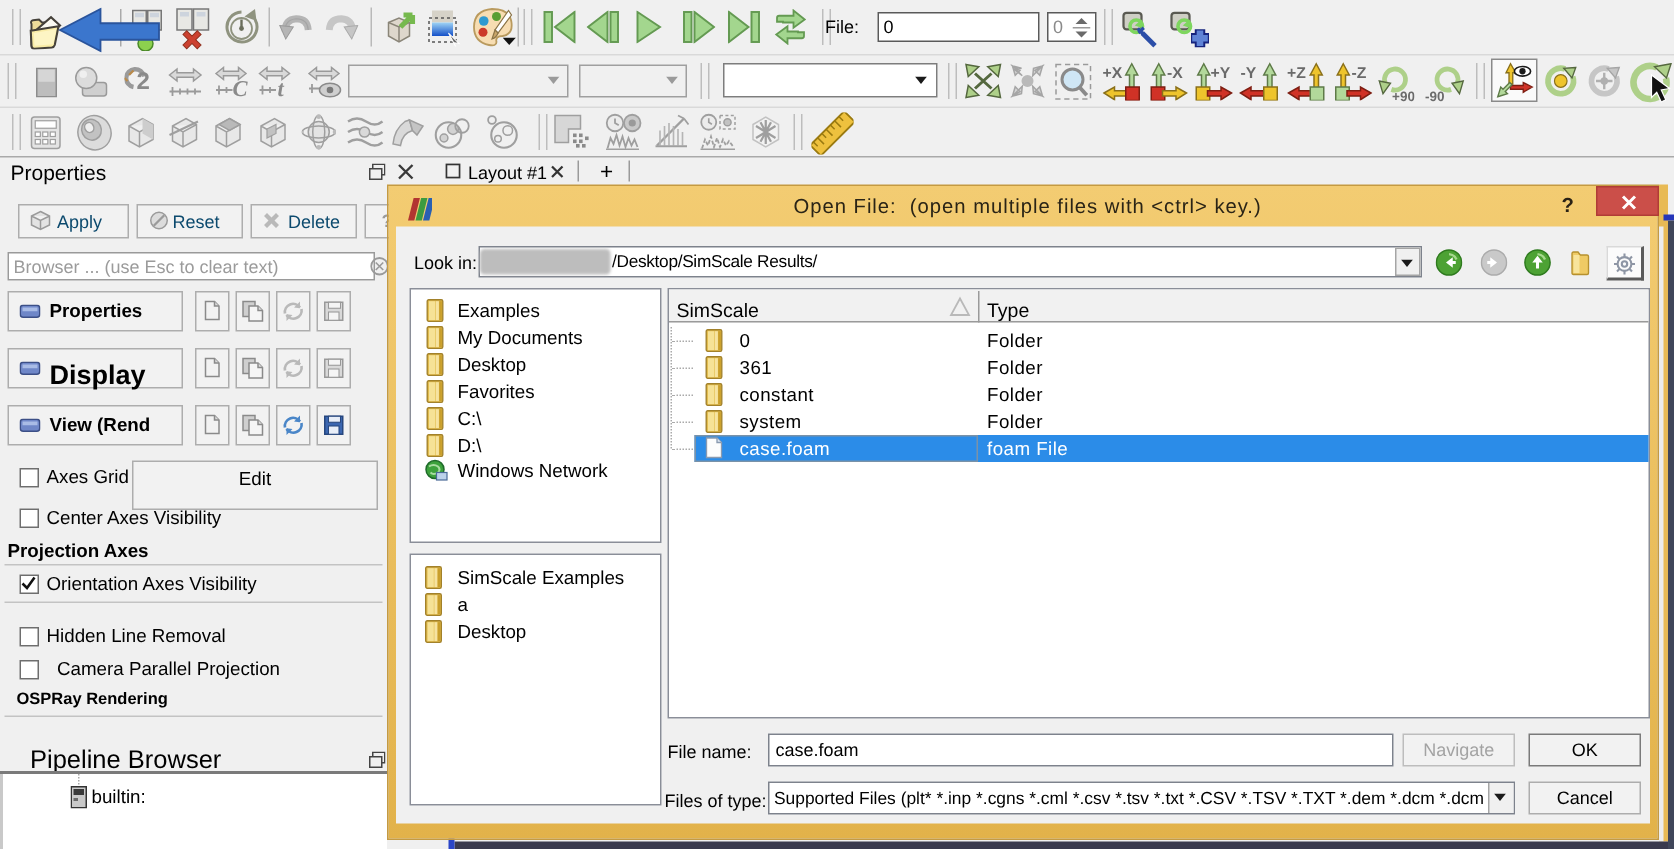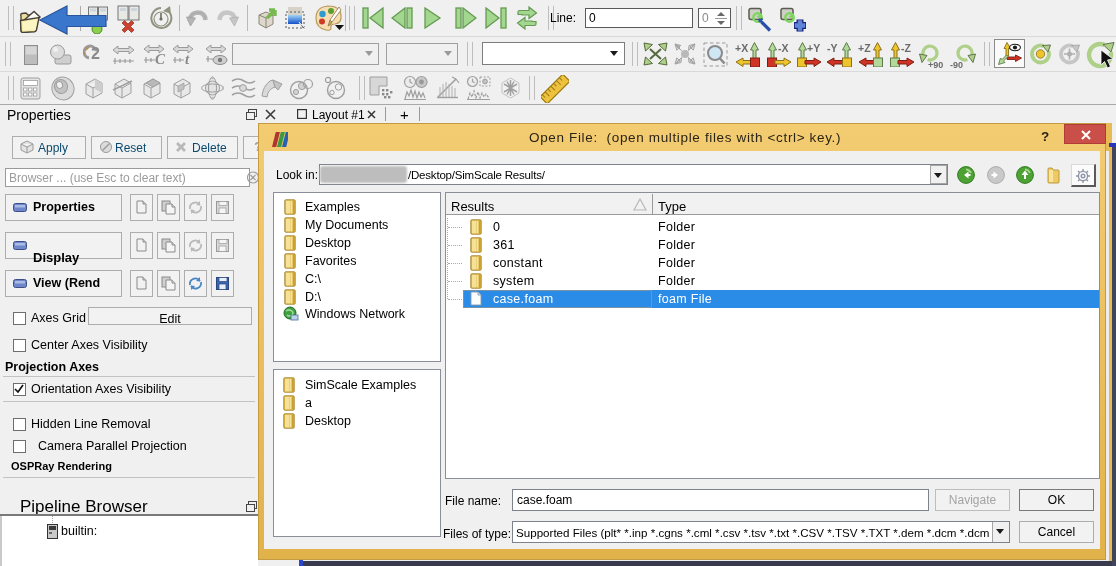--- a/index.html
+++ b/index.html
@@ -167,21 +167,21 @@
   <path d="M13 6 L14.5 12 L8.5 10 Z" fill="#7ed65e"></path>
   <path d="M14 18.5 L26 18.5 M20 12.5 L20 24.5" stroke="#16247e" stroke-width="7"></path>
   <path d="M14.8 18.5 L25.2 18.5 M20 13.3 L20 23.7" stroke="#5f83d6" stroke-width="4.4"></path>
  </svg>
 
  <svg class="a" style="left:39px;top:5px" width="68" height="30">
   <path d="M1 15 L28 1 L28 10.5 L67 10.5 L67 21.5 L28 21.5 L28 29 Z" fill="#3b76cd" stroke="#2a549c" stroke-width="1.2"></path>
  </svg>
 </div>
 
-<div class="a lbl" style="left:550px;top:11px;font-size:12px">Line:</div>
+<div class="a lbl" style="left:550px;top:11px;font-size:12px">File:</div>
 <div class="a sunk" style="left:585px;top:8px;width:108px;height:20px;border-color:#5a5a5a"><span style="margin-left:3px;line-height:19px">0</span></div>
 <div class="a sunk" style="left:698px;top:8px;width:33px;height:20px;border-color:#5a5a5a">
  <span style="margin-left:3px;line-height:19px;color:#8a8a8a">0</span>
  <svg class="a" style="right:3px;top:2px" width="12" height="15">
       <path d="M2 5 L6 1 L10 5 Z" fill="#6a6a6a"></path>
       <rect x="0" y="7" width="12" height="1" fill="#9a9a9a"></rect>
       <path d="M2 10 L6 14 L10 10 Z" fill="#6a6a6a"></path>
     </svg>
 </div>
 
@@ -540,21 +540,21 @@
         <rect x="1.5" y="1.5" width="12" height="12" fill="#d9d9d9" stroke="#999"></rect>
         <rect x="4" y="1.5" width="8" height="4" fill="#f5f5f5" stroke="#999" stroke-width="0.7"></rect>
         <rect x="4" y="8" width="7" height="5.5" fill="#f5f5f5" stroke="#999" stroke-width="0.7"></rect>
       </svg>
 
  <div class="a btn" style="left:5px;top:232px;width:117px;height:27px"></div>
  <svg class="a" style="left:13px;top:241px" width="14" height="9">
         <rect x="0.5" y="0.5" width="13" height="8" rx="2" fill="#6f87c8" stroke="#3c4f86"></rect>
         <rect x="2" y="2" width="10" height="2.5" fill="#a9bce6"></rect>
       </svg>
- <div class="a lbl bold" style="left:33px;top:250px;font-size:13px">Display</div>
+ <div class="a lbl bold" style="left:33px;top:240px;font-size:18px">Display</div>
  <div class="a btn" style="left:130px;top:232px;width:23px;height:27px"></div>
  <div class="a btn" style="left:157px;top:232px;width:23px;height:27px"></div>
  <div class="a btn" style="left:184px;top:232px;width:23px;height:27px"></div>
  <div class="a btn" style="left:211px;top:232px;width:23px;height:27px"></div>
  <svg class="a" style="left:134px;top:238px" width="15" height="15">
         <path d="M3 1 L9 1 L12 4 L12 13 L3 13 Z" fill="#f2f2f2" stroke="#8a8a8a"></path>
         <path d="M9 1 L9 4 L12 4" fill="#d9d9d9" stroke="#8a8a8a"></path>
       </svg>
  <svg class="a" style="left:161px;top:238px" width="15" height="15">
         <rect x="1" y="1" width="8" height="10" fill="#cfcfcf" stroke="#8a8a8a"></rect>
@@ -596,21 +596,21 @@
       </svg>
  <svg class="a" style="left:215px;top:276px" width="15" height="15">
         <rect x="1.5" y="1.5" width="12" height="12" fill="#3b66b0" stroke="#27477e"></rect>
         <rect x="4" y="1.5" width="8" height="4" fill="#e8eef8" stroke="#27477e" stroke-width="0.7"></rect>
         <rect x="4" y="8" width="7" height="5.5" fill="#e8eef8" stroke="#27477e" stroke-width="0.7"></rect>
       </svg>
 </div>
 
 <div class="a cb" style="left:13px;top:312px"></div>
 <div class="a lbl" style="left:31px;top:311px;font-size:12.5px">Axes Grid</div>
-<div class="a btn" style="left:88px;top:307px;width:164px;height:18px;line-height:22px;font-size:12.5px">Edit</div>
+<div class="a btn" style="left:88px;top:307px;width:164px;height:33px;line-height:22px;font-size:12.5px">Edit</div>
 
 <div class="a cb" style="left:13px;top:339px"></div>
 <div class="a lbl" style="left:31px;top:338px;font-size:12.5px">Center Axes Visibility</div>
 
 <div class="a lbl bold" style="left:5px;top:360px;font-size:12.5px">Projection Axes</div>
 <div class="a" style="left:3px;top:376px;width:252px;height:1px;background:#c3c3c3"></div>
 
 <div class="a cb" style="left:13px;top:383px"></div>
 <svg class="a" style="left:14px;top:384px" width="10" height="10">
       <path d="M1 5 L4 8 L9 1" fill="none" stroke="#111" stroke-width="1.7"></path>
@@ -749,21 +749,21 @@
  <div class="a lbl" style="left:305px;top:396px;font-size:12.5px">a</div>
  <svg class="a" style="left:283px;top:413px" width="12" height="16">
         <use href="#fold"></use>
       </svg>
  <div class="a lbl" style="left:305px;top:414px;font-size:12.5px">Desktop</div>
 </div>
 
 <div class="a sunk" style="left:445px;top:192px;width:655px;height:287px;border-color:#8a8e98"></div>
 <div class="a" style="left:446px;top:193px;width:653px;height:22px;background:#f1f1f1;border-bottom:1px solid #9a9a9a;box-sizing:border-box"></div>
 <div class="a" style="left:652px;top:194px;width:1px;height:21px;background:#9a9a9a"></div>
-<div class="a lbl" style="left:451px;top:199px;font-size:13px">Results</div>
+<div class="a lbl" style="left:451px;top:199px;font-size:13px">SimScale</div>
 <div class="a lbl" style="left:658px;top:199px;font-size:13px">Type</div>
 <svg class="a" style="left:632px;top:197px" width="16" height="15">
       <path d="M8 2 L14 13 L2 13 Z" fill="none" stroke="#b9b9b9" stroke-width="1.2"></path>
     </svg>
 <div id="filerows">
  <div class="a" style="left:447px;top:218px;width:1px;height:81px;border-left:1px dotted #aaa"></div>
  <div class="a" style="left:448px;top:227px;width:14px;height:1px;border-top:1px dotted #aaa"></div>
  <div class="a" style="left:448px;top:245px;width:14px;height:1px;border-top:1px dotted #aaa"></div>
  <div class="a" style="left:448px;top:263px;width:14px;height:1px;border-top:1px dotted #aaa"></div>
  <div class="a" style="left:448px;top:281px;width:14px;height:1px;border-top:1px dotted #aaa"></div>

